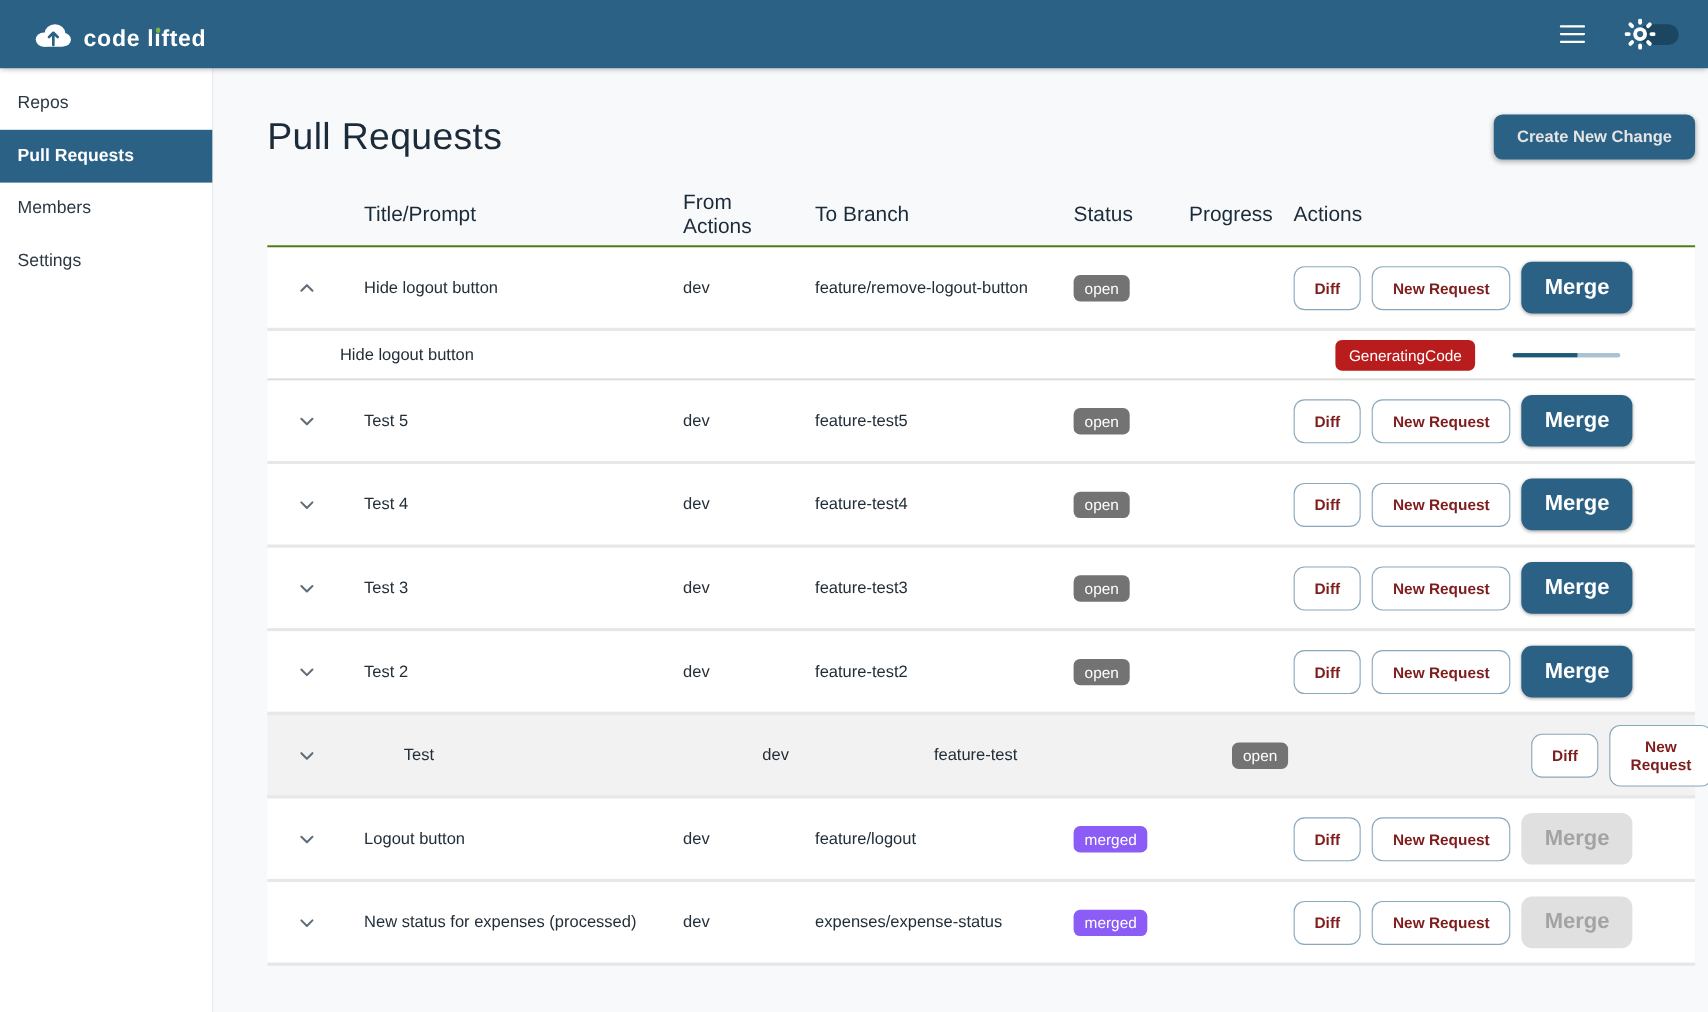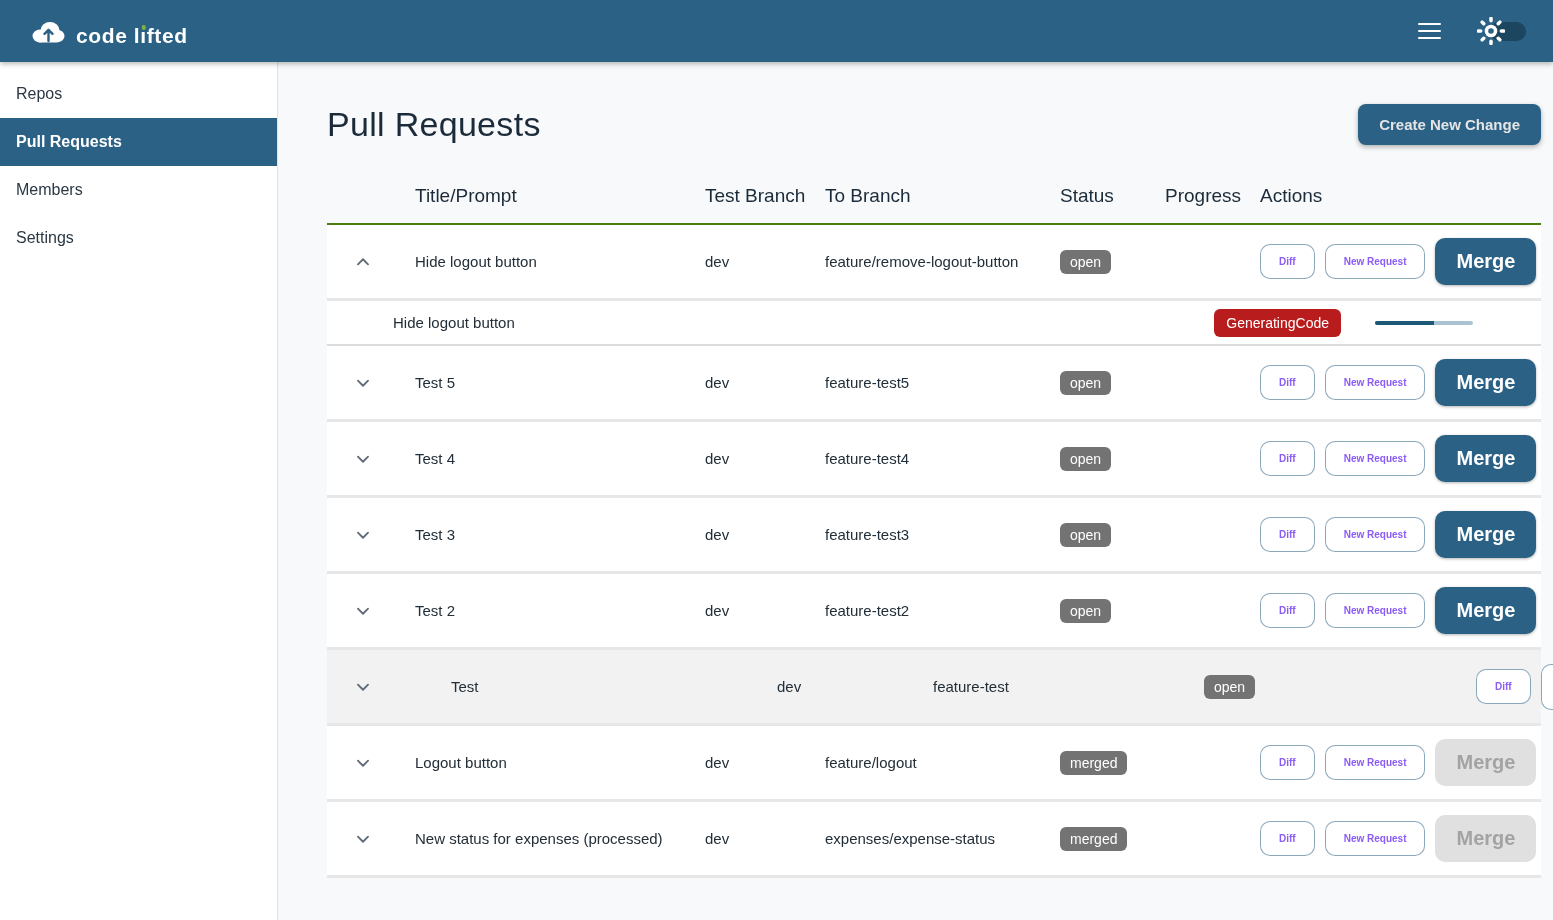--- a/index.html
+++ b/index.html
@@ -18,21 +18,21 @@
   .hamburger { background: none; border: none; cursor: pointer; padding: 6px 2px; display: flex;
     flex-direction: column; gap: 4.5px; }
   .hamburger span { display: block; width: 23px; height: 2.6px; background: #fff; border-radius: 2px; }
   .theme-toggle { position: relative; width: 50px; height: 28px; cursor: pointer; }
   .toggle-track { position: absolute; left: 13px; top: 4.5px; width: 36px; height: 19px;
     border-radius: 10px; background: #1C4660; }
   .sun-icon { position: absolute; left: 0; top: 0; width: 28px; height: 28px; }
 
   
   .layout { display: flex; height: 858px; }
-  .sidebar { width: 278px; flex-shrink: 0; background: #fff; border-right: 1px solid #e2e2e2;
+  .sidebar { width: 194px; flex-shrink: 0; background: #fff; border-right: 1px solid #e2e2e2;
     padding-top: 8px; }
   .sidebar-item { height: 48px; display: flex; align-items: center; padding-left: 16px;
     font-size: 16px; color: #2b3844; cursor: pointer; }
   .sidebar-item.active { background: #2A6185; color: #fff; font-weight: bold; }
 
   .main { flex: 1; background: #f8f9fa; padding: 42px 12px 0 49px; overflow: hidden; }
   .page-head { display: flex; justify-content: space-between; align-items: center; margin-bottom: 24px; }
   .page-title { margin: 0; font-size: 34px; font-weight: 400; color: #1B2B3A; letter-spacing: .3px; }
   .btn-primary { background: #2A6185; color: #e5e5e5; border: none; border-radius: 8px;
     font-family: inherit; font-weight: bold; font-size: 15px; padding: 12px 21px; cursor: pointer;
@@ -49,25 +49,25 @@
   .trow { height: 76px; background: #fff; border-bottom: 3px solid #e7e7e7; font-size: 15px;
     color: #222e38; }
   .trow.highlight { background: #f2f2f2; gap: 36px; }
   .chev-btn { background: none; border: none; cursor: pointer; color: #5f6b76; padding: 4px;
     display: flex; align-items: center; }
   .chev { width: 22px; height: 22px; }
 
   .badge { display: inline-block; padding: 4px 10px; border-radius: 6px; color: #fff;
     font-size: 14px; font-weight: 500; }
   .badge-open { background: #737373; }
-  .badge-merged { background: #737373; }
+  .badge-merged { background: #8b5cf6; }
 
   .actions { display: flex; gap: 10px; align-items: center; }
-  .btn-outline { background: #fff; border: 1px solid rgba(42,97,133,.55); color: #8b5cf6;
-    font-family: inherit; font-weight: bold; font-size: 10px; padding: 11px 18px;
+  .btn-outline { background: #fff; border: 1px solid rgba(42,97,133,.55); color: #7f1d1d;
+    font-family: inherit; font-weight: bold; font-size: 14px; padding: 11px 18px;
     border-radius: 10px; cursor: pointer; }
   .btn-filled { background: #2A6185; color: #fff; border: none; font-family: inherit;
     font-weight: bold; font-size: 20px; padding: 12px 21px; border-radius: 10px; cursor: pointer;
     box-shadow: 0 1px 3px rgba(0,0,0,.3); }
   .btn-filled.disabled { background: #e0e0e0; color: #a3a3a3; box-shadow: none; cursor: default; }
 
   .subrow { display: flex; align-items: center; height: 45px; background: #fff;
     border-bottom: 2px solid #dcdcdc; padding-left: 66px; font-size: 15px; color: #222e38; }
   .badge-stage { margin-left: auto; background: #b91c1c; color: #fff; padding: 6px 12px;
     border-radius: 6px; font-size: 14px; font-weight: 500; }
@@ -119,21 +119,21 @@
   <main class="main">
     <div class="page-head">
       <h1 class="page-title">Pull Requests</h1>
       <button class="btn-primary">Create New Change</button>
     </div>
 
     <div class="pr-table">
       <div class="thead">
         <div class="cell cell-chev"></div>
         <div class="cell">Title/Prompt</div>
-        <div class="cell">Test Branch</div>
+        <div class="cell">From Actions</div>
         <div class="cell">To Branch</div>
         <div class="cell">Status</div>
         <div class="cell">Progress</div>
         <div class="cell">Actions</div>
       </div>
       <div class="tbody">
           <div class="trow">
     <div class="cell cell-chev">
       <button class="chev-btn">
         <svg class="chev" viewBox="0 0 24 24" style="transform: rotate(180deg);">

